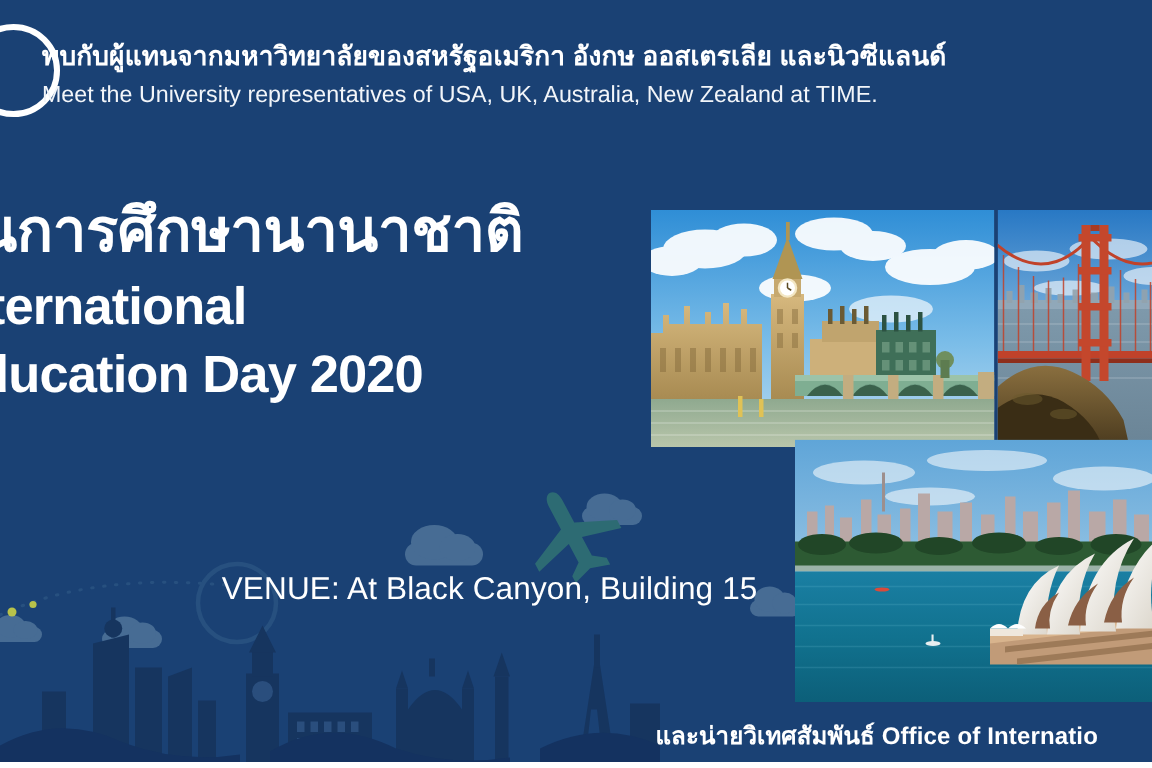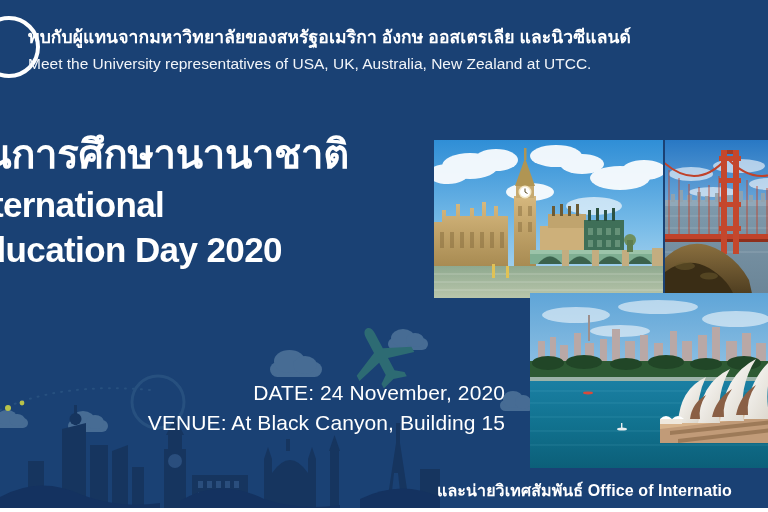--- a/index.html
+++ b/index.html
@@ -179,32 +179,31 @@
       <path d="M0,40 L0,28 Q40,6 82,26 Q120,40 160,34 L160,40 Z" fill="#143260"></path>
       <path d="M180,40 L180,32 Q220,8 264,30 Q300,42 340,36 L340,40 Z" fill="#143260"></path>
       <path d="M360,40 L360,30 Q400,10 440,28 L440,40 Z" fill="#143260"></path>
     </svg>
   </div>
 
   <div class="header">
     <div class="logo-circle"></div>
     <div class="header-texts">
       <div class="head-th">พบกับผู้แทนจากมหาวิทยาลัยของสหรัฐอเมริกา อังกษ ออสเตรเลีย และนิวซีแลนด์</div>
-      <div class="head-en">Meet the University representatives of USA, UK, Australia, New Zealand at UTCC.</div>
+      <div class="head-en">Meet the University representatives of USA, UK, Australia, New Zealand at TIME.</div>
     </div>
   </div>
 
   <div class="title-block">
     <div class="title-th">วันการศึกษานานาชาติ</div>
     <div class="title-en1">International</div>
     <div class="title-en2">Education Day 2020</div>
   </div>
 
   <div class="details">
-    <div class="detail-line">DATE: 24 November, 2020</div>
     <div class="detail-line">VENUE: At Black Canyon, Building 15</div>
   </div>
 
   <div class="photo photo-london">
     <svg width="229" height="158" viewBox="0 0 229 158" preserveAspectRatio="none">
       <defs>
         <linearGradient id="skyL" x1="0" y1="0" x2="0" y2="1">
           <stop offset="0%" stop-color="#2f8ed6"></stop>
           <stop offset="55%" stop-color="#79bce8"></stop>
           <stop offset="100%" stop-color="#bcdcf0"></stop>

